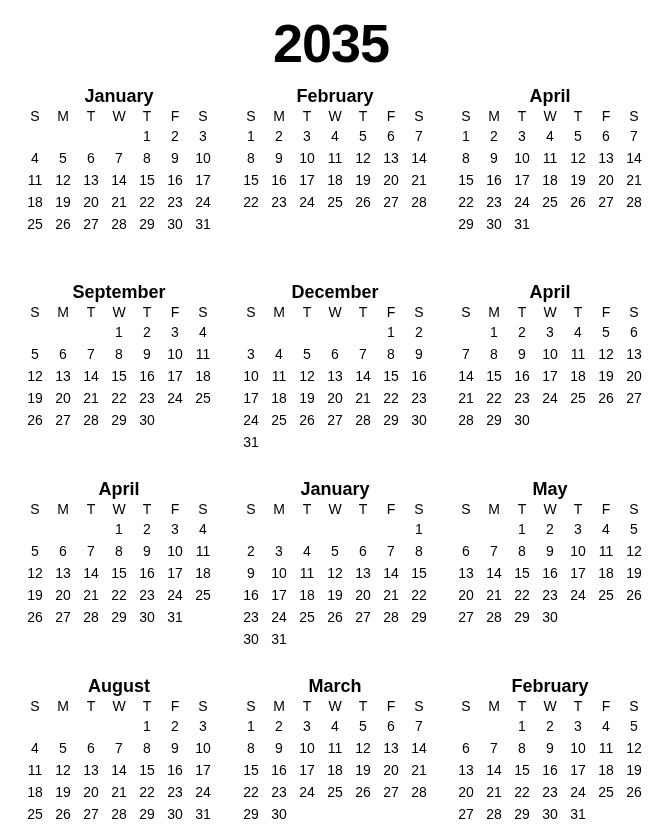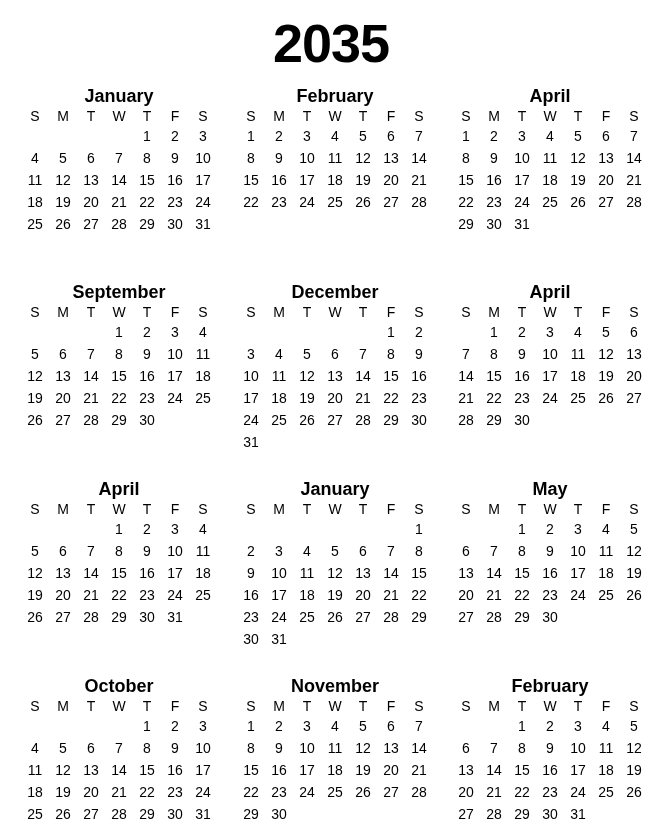--- a/index.html
+++ b/index.html
@@ -374,21 +374,21 @@
       <div class="cell" style="left: 84px; top: 108px;">23</div>
       <div class="cell" style="left: 112px; top: 108px;">24</div>
       <div class="cell" style="left: 140px; top: 108px;">25</div>
       <div class="cell" style="left: 168px; top: 108px;">26</div>
       <div class="cell" style="left: 0px; top: 130px;">27</div>
       <div class="cell" style="left: 28px; top: 130px;">28</div>
       <div class="cell" style="left: 56px; top: 130px;">29</div>
       <div class="cell" style="left: 84px; top: 130px;">30</div>
     </div>
     <div class="month" style="left: 21px; top: 675px;">
-      <div class="mtitle">October</div>
+      <div class="mtitle">August</div>
       <div class="cell" style="left: 0px; top: 22px;">S</div>
       <div class="cell" style="left: 28px; top: 22px;">M</div>
       <div class="cell" style="left: 56px; top: 22px;">T</div>
       <div class="cell" style="left: 84px; top: 22px;">W</div>
       <div class="cell" style="left: 112px; top: 22px;">T</div>
       <div class="cell" style="left: 140px; top: 22px;">F</div>
       <div class="cell" style="left: 168px; top: 22px;">S</div>
       <div class="cell" style="left: 112px; top: 42px;">1</div>
       <div class="cell" style="left: 140px; top: 42px;">2</div>
       <div class="cell" style="left: 168px; top: 42px;">3</div>
@@ -415,21 +415,21 @@
       <div class="cell" style="left: 168px; top: 108px;">24</div>
       <div class="cell" style="left: 0px; top: 130px;">25</div>
       <div class="cell" style="left: 28px; top: 130px;">26</div>
       <div class="cell" style="left: 56px; top: 130px;">27</div>
       <div class="cell" style="left: 84px; top: 130px;">28</div>
       <div class="cell" style="left: 112px; top: 130px;">29</div>
       <div class="cell" style="left: 140px; top: 130px;">30</div>
       <div class="cell" style="left: 168px; top: 130px;">31</div>
     </div>
     <div class="month" style="left: 237px; top: 675px;">
-      <div class="mtitle">November</div>
+      <div class="mtitle">March</div>
       <div class="cell" style="left: 0px; top: 22px;">S</div>
       <div class="cell" style="left: 28px; top: 22px;">M</div>
       <div class="cell" style="left: 56px; top: 22px;">T</div>
       <div class="cell" style="left: 84px; top: 22px;">W</div>
       <div class="cell" style="left: 112px; top: 22px;">T</div>
       <div class="cell" style="left: 140px; top: 22px;">F</div>
       <div class="cell" style="left: 168px; top: 22px;">S</div>
       <div class="cell" style="left: 0px; top: 42px;">1</div>
       <div class="cell" style="left: 28px; top: 42px;">2</div>
       <div class="cell" style="left: 56px; top: 42px;">3</div>

